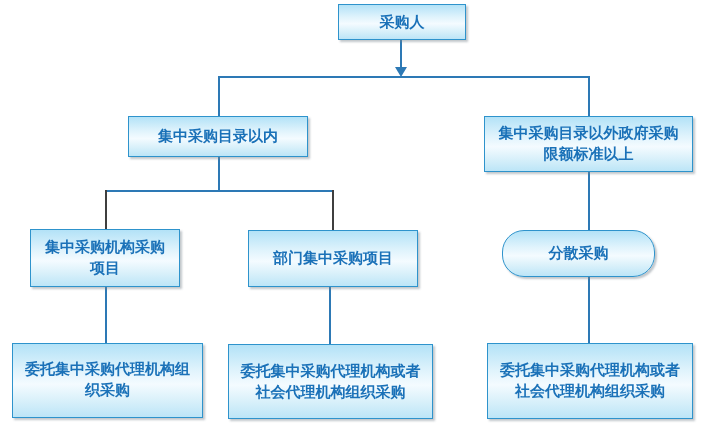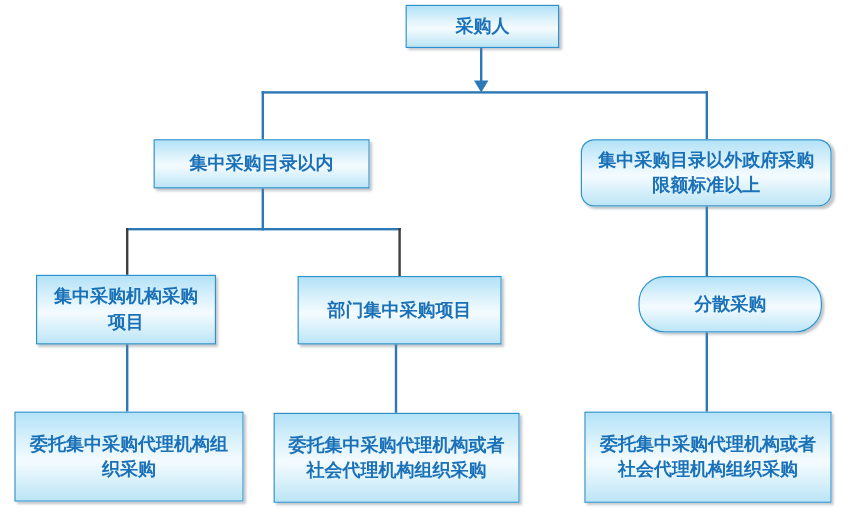--- a/index.html
+++ b/index.html
@@ -63,31 +63,31 @@
   <div class="vline blue" style="left:588px;top:172px;height:58px;"></div>
 
   <div class="vline blue" style="left:105px;top:287px;height:56px;"></div>
   <div class="vline blue" style="left:329px;top:287px;height:57px;"></div>
   <div class="vline blue" style="left:588px;top:277px;height:66px;"></div>
 
   <div class="node" style="left:338px;top:4px;width:128px;height:36px;">采购人</div>
 
   <div class="node" style="left:128px;top:116px;width:180px;height:41px;text-align:center;">集中采购目录以内</div>
 
-  <div class="node" style="left:484px;top:116px;width:209px;height:56px;border-radius:11px;">集中采购目录以外政府采购
+  <div class="node" style="left:484px;top:116px;width:209px;height:56px;">集中采购目录以外政府采购
 限额标准以上</div>
 
   <div class="node" style="left:248px;top:230px;width:170px;height:57px;">部门集中采购项目</div>
 
   <div class="node" style="left:30px;top:229px;width:150px;height:58px;">集中采购机构采购
 项目</div>
 
-  <div class="node" style="left:532px;top:230px;width:153px;height:47px;border-radius:22px;">分散采购</div>
+  <div class="node" style="left:502px;top:230px;width:153px;height:47px;border-radius:22px;">分散采购</div>
 
-  <div class="node" style="left:12px;top:343px;width:191px;height:75px;">委托集中采购代理机构组
+  <div class="node" style="left:12px;top:343px;width:191px;height:75px;font-family:Liberation Mono, monospace;">委托集中采购代理机构组
 织采购</div>
 
   <div class="node" style="left:228px;top:344px;width:205px;height:75px;">委托集中采购代理机构或者
 社会代理机构组织采购</div>
 
   <div class="node" style="left:487px;top:343px;width:206px;height:76px;">委托集中采购代理机构或者
 社会代理机构组织采购</div>
 
 </div>
 

